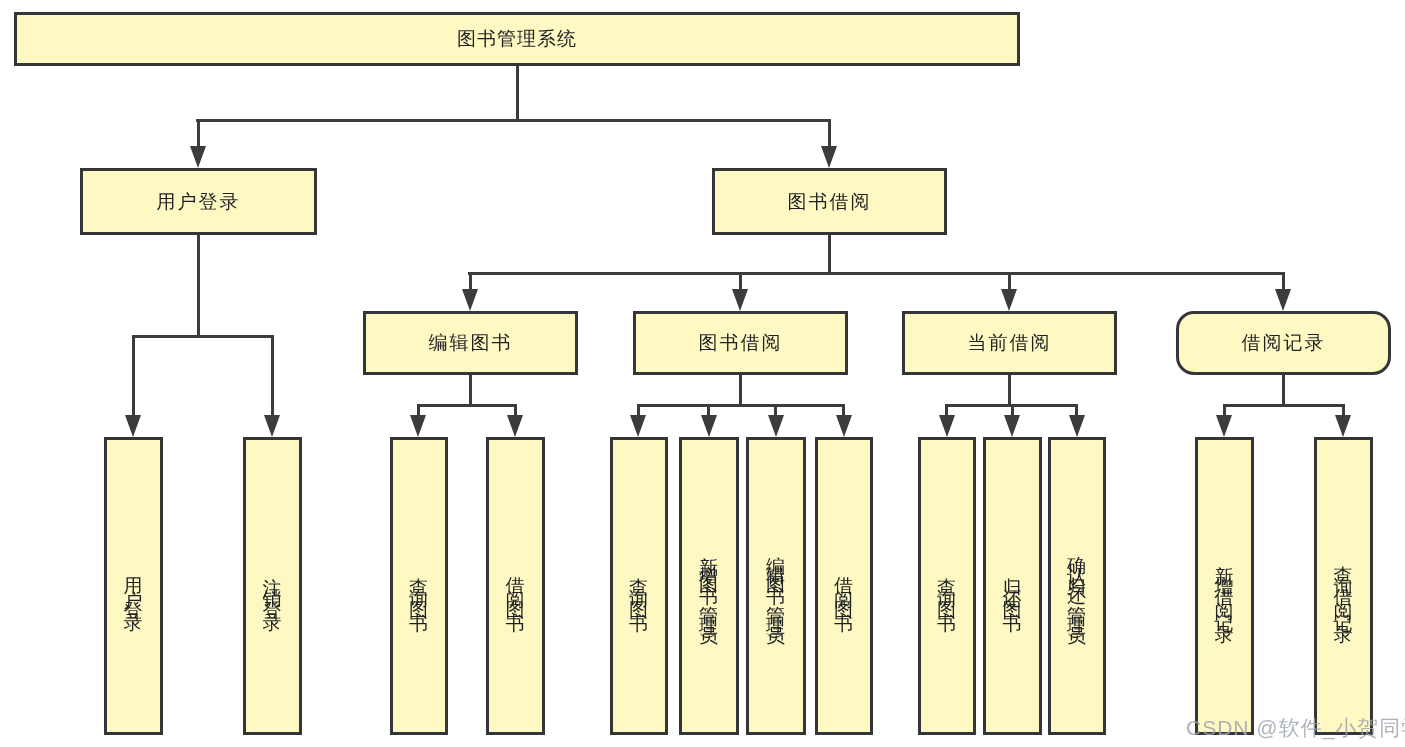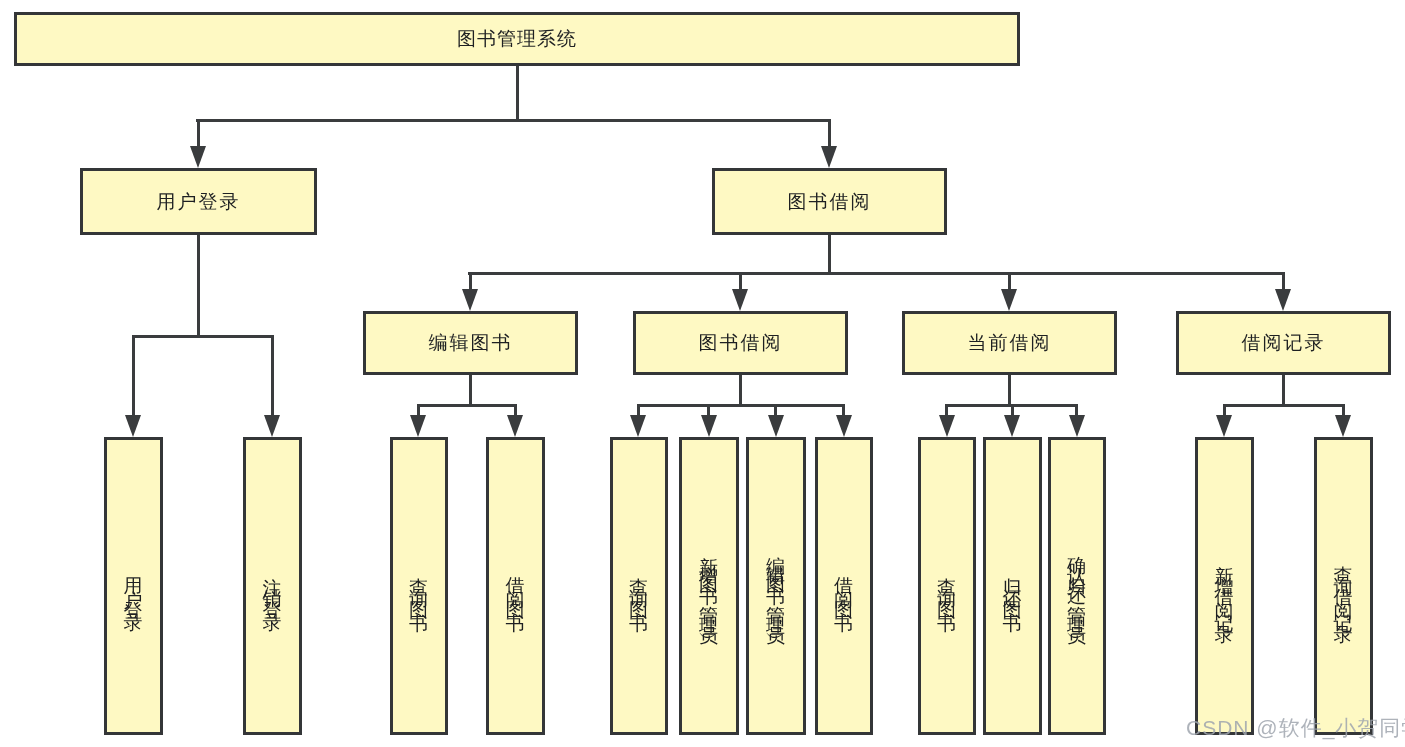--- a/index.html
+++ b/index.html
@@ -66,21 +66,21 @@
   <div class="v" style="left:739px;top:272px;height:19px;"></div>
   <div class="a" style="left:732px;top:289px;"></div>
   <div class="v" style="left:1008px;top:272px;height:19px;"></div>
   <div class="a" style="left:1001px;top:289px;"></div>
   <div class="v" style="left:1282px;top:272px;height:19px;"></div>
   <div class="a" style="left:1275px;top:289px;"></div>
 
   <div class="box" style="left:363px;top:311px;width:215px;height:64px;">编辑图书</div>
   <div class="box" style="left:902px;top:311px;width:215px;height:64px;">当前借阅</div>
   <div class="box" style="left:633px;top:311px;width:215px;height:64px;">图书借阅</div>
-  <div class="box" style="left:1176px;top:311px;width:215px;height:64px;">借阅记录</div>
+  <div class="box" style="left:1176px;top:311px;width:215px;height:64px;border-radius:18px;">借阅记录</div>
 
   <div class="v" style="left:469px;top:375px;height:29px;"></div>
   <div class="h" style="left:417px;top:404px;width:100px;"></div>
   <div class="v" style="left:417px;top:404px;height:13px;"></div>
   <div class="a" style="left:410px;top:415px;"></div>
   <div class="v" style="left:514px;top:404px;height:13px;"></div>
   <div class="a" style="left:507px;top:415px;"></div>
 
   <div class="v" style="left:739px;top:375px;height:29px;"></div>
   <div class="h" style="left:637px;top:404px;width:208px;"></div>

